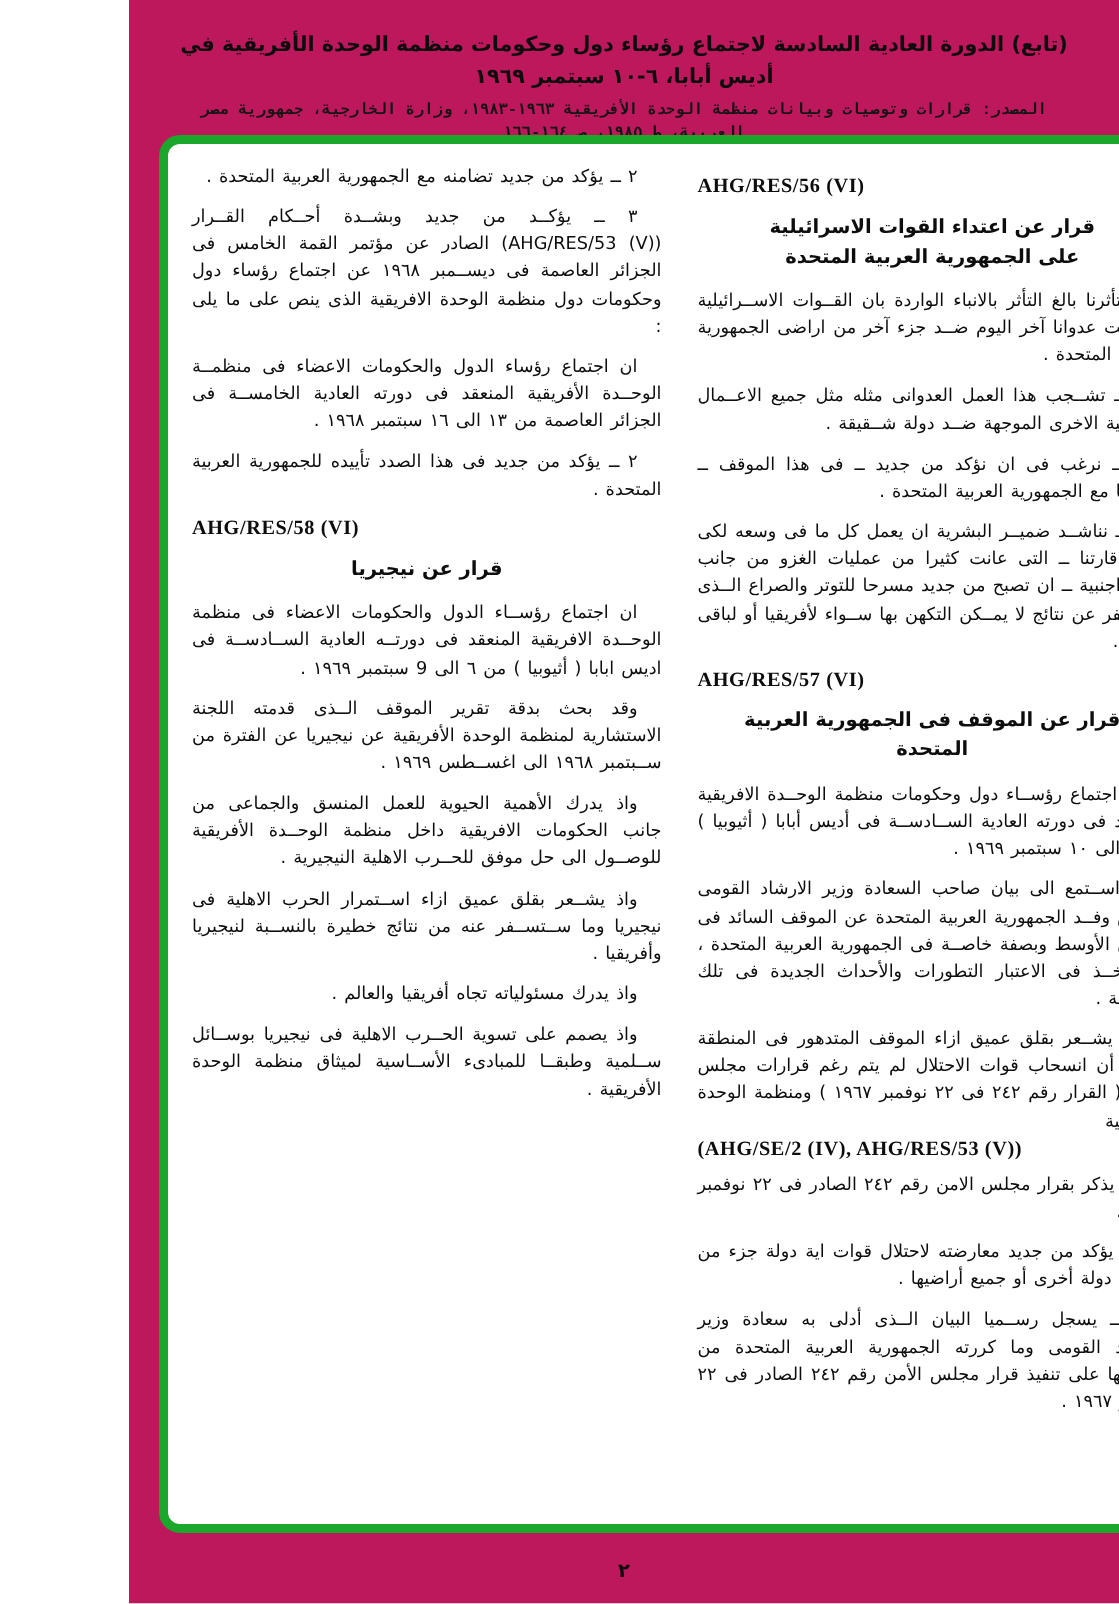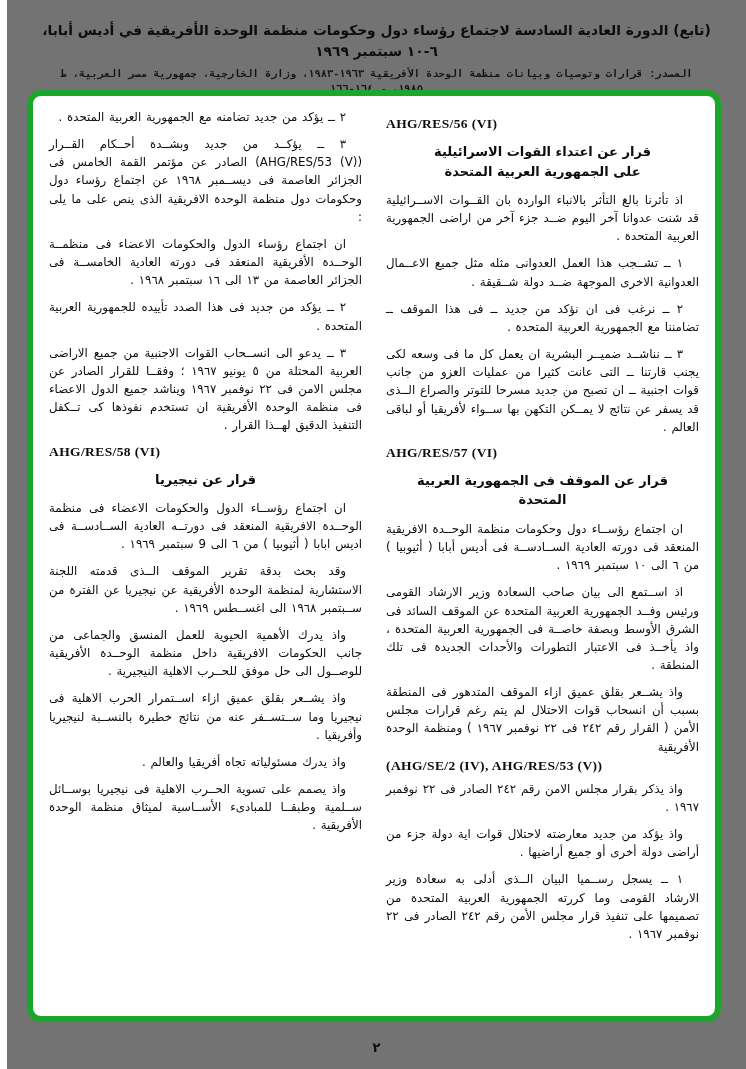--- a/index.html
+++ b/index.html
@@ -1,19 +1,19 @@
 <!DOCTYPE html>
 <html lang="ar" dir="rtl"><head>
 <meta charset="utf-8">
 <style>
   html,body{margin:0;padding:0;background:#ffffff;}
   .page{
     position:relative;
-    width:739px;height:1069px;
-    background:#737373;
+    width:660px;height:1069px;
+    background:#be185d;
     font-family:"DejaVu Sans",sans-serif;
     color:#0d0d0d;
     direction:rtl;
     overflow:hidden;
   }
   .doc-header{ text-align:center; padding-top:20px; }
   .doc-header .h1{
     font-size:13.8px; font-weight:700; letter-spacing:0.2px;
     padding:0 30px; line-height:1.5;
   }
@@ -85,21 +85,20 @@
         <p class="para">واذ يذكر بقرار مجلس الامن رقم ٢٤٢ الصادر فى ٢٢ نوفمبر ١٩٦٧ .</p>
         <p class="para">واذ يؤكد من جديد معارضته لاحتلال قوات اية دولة جزء من أراضى دولة أخرى أو جميع أراضيها .</p>
         <p class="para">١ ــ يسجل رســميا البيان الــذى أدلى به سعادة وزير الارشاد القومى وما كررته الجمهورية العربية المتحدة من تصميمها على تنفيذ قرار مجلس الأمن رقم ٢٤٢ الصادر فى ٢٢ نوفمبر ١٩٦٧ .</p>
       </div>
 
       <div class="col">
         <p class="para">٢ ــ يؤكد من جديد تضامنه مع الجمهورية العربية المتحدة .</p>
         <p class="para">٣ ــ يؤكــد من جديد وبشــدة أحــكام القــرار ‎(AHG/RES/53 (V))‎ الصادر عن مؤتمر القمة الخامس فى الجزائر العاصمة فى ديســمبر ١٩٦٨ عن اجتماع رؤساء دول وحكومات دول منظمة الوحدة الافريقية الذى ينص على ما يلى :</p>
         <p class="para">ان اجتماع رؤساء الدول والحكومات الاعضاء فى منظمــة الوحــدة الأفريقية المنعقد فى دورته العادية الخامســة فى الجزائر العاصمة من ١٣ الى ١٦ سبتمبر ١٩٦٨ .</p>
         <p class="para">٢ ــ يؤكد من جديد فى هذا الصدد تأييده للجمهورية العربية المتحدة .</p>
-        <p class="para">٣ ــ يدعو الى انســحاب القوات الاجنبية من جميع الاراضى العربية المحتلة من ٥ يونيو ١٩٦٧ ؛ وفقــا للقرار الصادر عن مجلس الامن فى ٢٢ نوفمبر ١٩٦٧ ويناشد جميع الدول الاعضاء فى منظمة الوحدة الأفريقية ان تستخدم نفوذها كى تــكفل التنفيذ الدقيق لهــذا القرار .</p>
         <div class="res-code">AHG/RES/58 (VI)</div>
         <div class="res-title">قرار عن نيجيريا</div>
         <p class="para">ان اجتماع رؤســاء الدول والحكومات الاعضاء فى منظمة الوحــدة الافريقية المنعقد فى دورتــه العادية الســادســة فى اديس ابابا ( أثيوبيا ) من ٦ الى 9 سبتمبر ١٩٦٩ .</p>
         <p class="para">وقد بحث بدقة تقرير الموقف الــذى قدمته اللجنة الاستشارية لمنظمة الوحدة الأفريقية عن نيجيريا عن الفترة من ســبتمبر ١٩٦٨ الى اغســطس ١٩٦٩ .</p>
         <p class="para">واذ يدرك الأهمية الحيوية للعمل المنسق والجماعى من جانب الحكومات الافريقية داخل منظمة الوحــدة الأفريقية للوصــول الى حل موفق للحــرب الاهلية النيجيرية .</p>
         <p class="para">واذ يشــعر بقلق عميق ازاء اســتمرار الحرب الاهلية فى نيجيريا وما ســتســفر عنه من نتائج خطيرة بالنســبة لنيجيريا وأفريقيا .</p>
         <p class="para">واذ يدرك مسئولياته تجاه أفريقيا والعالم .</p>
         <p class="para">واذ يصمم على تسوية الحــرب الاهلية فى نيجيريا بوســائل ســلمية وطبقــا للمبادىء الأســاسية لميثاق منظمة الوحدة الأفريقية .</p>
       </div>
 

